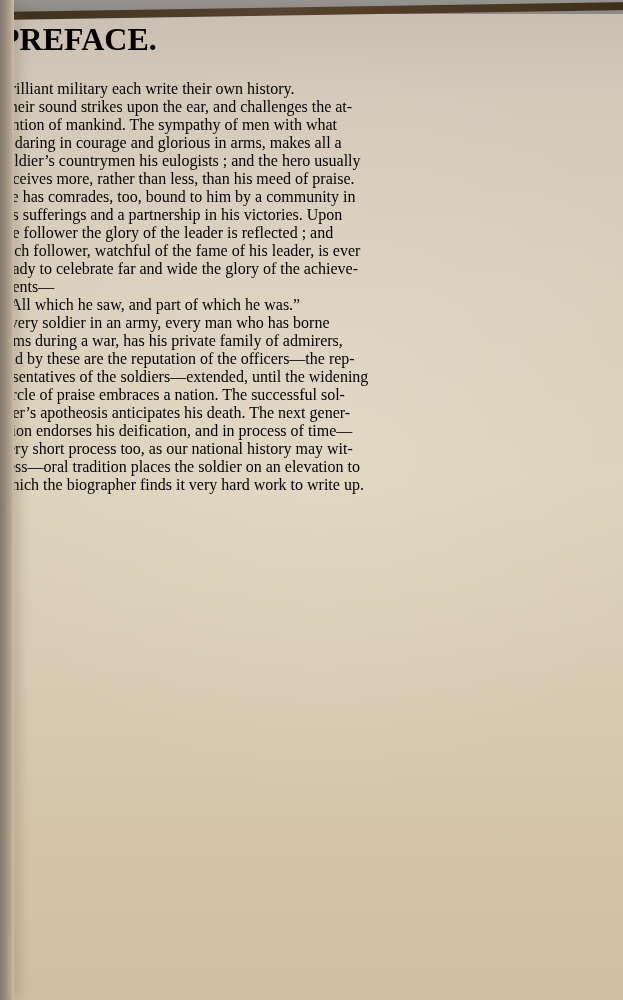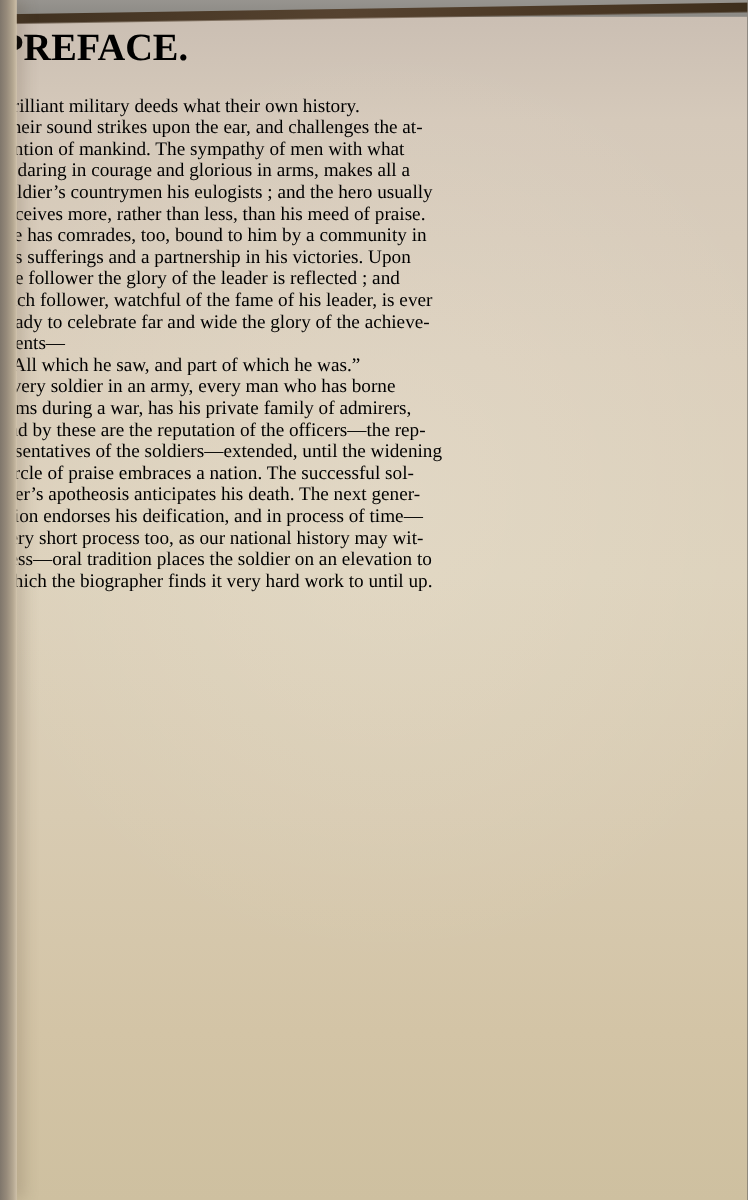--- a/index.html
+++ b/index.html
@@ -117,21 +117,21 @@
   <div class="stain stain-3"></div>
   <div class="stain stain-4"></div>
 
   <div class="frame">
     <div class="frame-inner">
 
       <h1 class="page-title">PREFACE.</h1>
       <div class="rule"></div>
 
       <div class="para para-1">
-        <div class="tline first-line"><span class="smallcaps">Brilliant</span><span> military deeds what their own history.</span></div>
+        <div class="tline first-line"><span class="smallcaps">Brilliant</span><span> military each write their own history.</span></div>
         <div class="lines">
             <div class="tline">Their sound strikes upon the ear, and challenges the at-</div>
             <div class="tline">tention of mankind.  The sympathy of men with what</div>
             <div class="tline">is daring in courage and glorious in arms, makes all a</div>
             <div class="tline">soldier’s countrymen his eulogists ; and the hero usually</div>
             <div class="tline">receives more, rather than less, than his meed of praise.</div>
             <div class="tline">He has comrades, too, bound to him by a community in</div>
             <div class="tline">his sufferings and a partnership in his victories.  Upon</div>
             <div class="tline">the follower the glory of the leader is reflected ; and</div>
             <div class="tline">each follower, watchful of the fame of his leader, is ever</div>
@@ -147,21 +147,21 @@
             <div class="tline">Every soldier in an army, every man who has borne</div>
             <div class="tline">arms during a war, has his private family of admirers,</div>
             <div class="tline">and by these are the reputation of the officers—the rep-</div>
             <div class="tline">resentatives of the soldiers—extended, until the widening</div>
             <div class="tline">circle of praise embraces a nation.  The successful sol-</div>
             <div class="tline">dier’s apotheosis anticipates his death.  The next gener-</div>
             <div class="tline">ation endorses his deification, and in process of time—</div>
             <div class="tline">very short process too, as our national history may wit-</div>
             <div class="tline">ness—oral tradition places the soldier on an elevation to</div>
           </div>
-        <div class="tline"><span>which the biographer finds it very hard work to </span><span class="italic">until up.</span></div>
+        <div class="tline"><span>which the biographer finds it very hard work to </span><span class="italic">write up.</span></div>
       </div>
 
     </div>
   </div>
 
   <div class="top-strip"></div>
   <div class="top-band"></div>
   <div class="left-strip"></div>
   <div class="right-band"></div>
   <div class="bottom-edge"></div>

